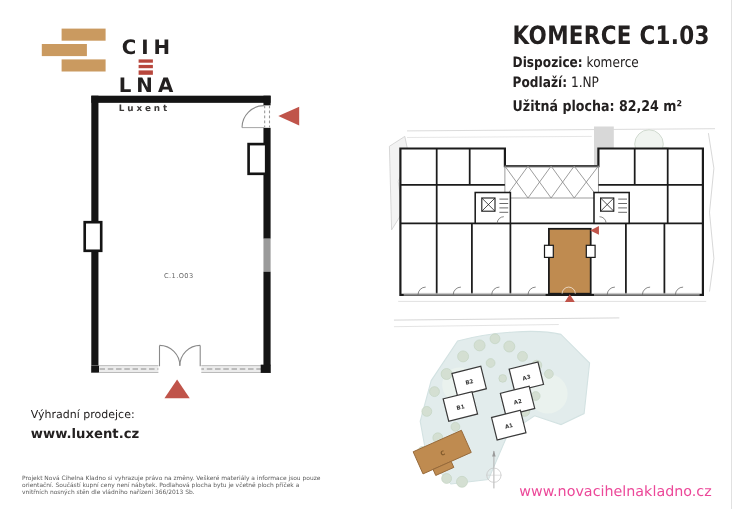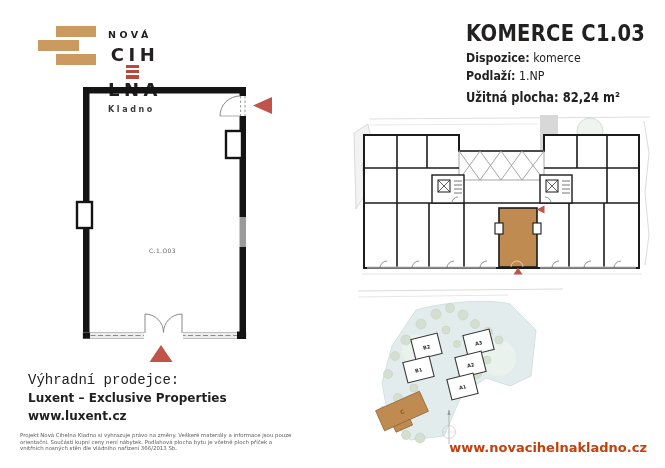--- a/index.html
+++ b/index.html
@@ -27,52 +27,51 @@
   .spec-row .lbl { font-weight:800; }
   .spec-row.area { margin-top:6px; font-weight:800; font-size:13.5px; }
 
   
   .unit-plan-svg { position:absolute; left:60px; top:83px; }
   .building-plan-svg { position:absolute; left:352px; top:113px; }
   .site-plan-svg { position:absolute; left:358px; top:288px; }
 
   
   .seller { position:absolute; left:28px; top:372px; color:#232020; }
-  .seller-intro { font-size:14px;font-family:Liberation Mono, monospace; }
+  .seller-intro { font-size:10px; }
   .seller-name { font-size:12px; font-weight:800; margin-top:2.5px; }
   .seller-contact { font-size:10.5px; margin-top:2.5px; }
   .seller-web { font-size:12px; font-weight:800; margin-top:2.5px; color:#232020; text-decoration:none; display:inline-block; }
   .fineprint { position:absolute; left:20px; top:432px; width:276px; font-size:5.4px; line-height:1.22; color:#5c5c5c; }
-  .site-url { position:absolute; right:18px; top:440px; font-size:13px; font-weight:700; color:#c2410c; text-decoration:none; }
+  .site-url { position:absolute; right:18px; top:440px; font-size:13px; font-weight:400; color:#ec4899; text-decoration:none; }
 
   svg text { font-family:"DejaVu Sans","Liberation Sans",sans-serif; }
 </style>
 </head>
 <body>
 
 <div class="page">
 
   <div class="logo">
     <div class="bricks">
       <div class="brick b1"></div>
         <div class="brick b2"></div>
         <div class="brick b3"></div>
     </div>
     <div class="logo-text">
-      <div class="logo-nova">NOVÁ</div>
       <div class="logo-cihelna">
           <span>CIH</span>
           <span class="e-bars">
             <i></i>
             <i></i>
             <i></i>
           </span>
           <span>LNA</span>
         </div>
-      <div class="logo-kladno">Kladno</div>
+      <div class="logo-kladno">Luxent</div>
     </div>
   </div>
 
   <div class="title-block">
     <h1>KOMERCE C1.03</h1>
     <div class="spec-row"><span class="lbl">Dispozice:</span> <span>komerce</span></div>
     <div class="spec-row"><span class="lbl">Podlaží:</span> <span>1.NP</span></div>
     <div class="spec-row area"><span class="lbl">Užitná plocha:</span> <span>82,24 m²</span></div>
   </div>
 
@@ -253,21 +252,20 @@
     <g>
       <line x1="91" y1="122" x2="91" y2="156" stroke="#a8a8a8" stroke-width="0.8"></line>
       <circle cx="91" cy="144" r="6.5" fill="none" stroke="#c6c6c6" stroke-width="0.7"></circle>
       <line x1="84" y1="144" x2="98" y2="144" stroke="#cccccc" stroke-width="0.5"></line>
       <polygon points="89.4,127 92.6,127 91,121.5" fill="#9a9a9a"></polygon>
     </g>
   </svg>
 
   <div class="seller">
     <div class="seller-intro">Výhradní prodejce:</div>
-    <div class="seller-name">Luxent – Exclusive Properties</div>
     <a class="seller-web" href="#">www.luxent.cz</a>
   </div>
 
   <div class="fineprint">Projekt Nová Cihelna Kladno si vyhrazuje právo na změny. Veškeré materiály a informace jsou pouze orientační. Součástí kupní ceny není nábytek. Podlahová plocha bytu je včetně ploch příček a vnitřních nosných stěn dle vládního nařízení 366/2013 Sb.</div>
 
   <a class="site-url" href="#">www.novacihelnakladno.cz</a>
 
 </div>
 
 </body></html>

